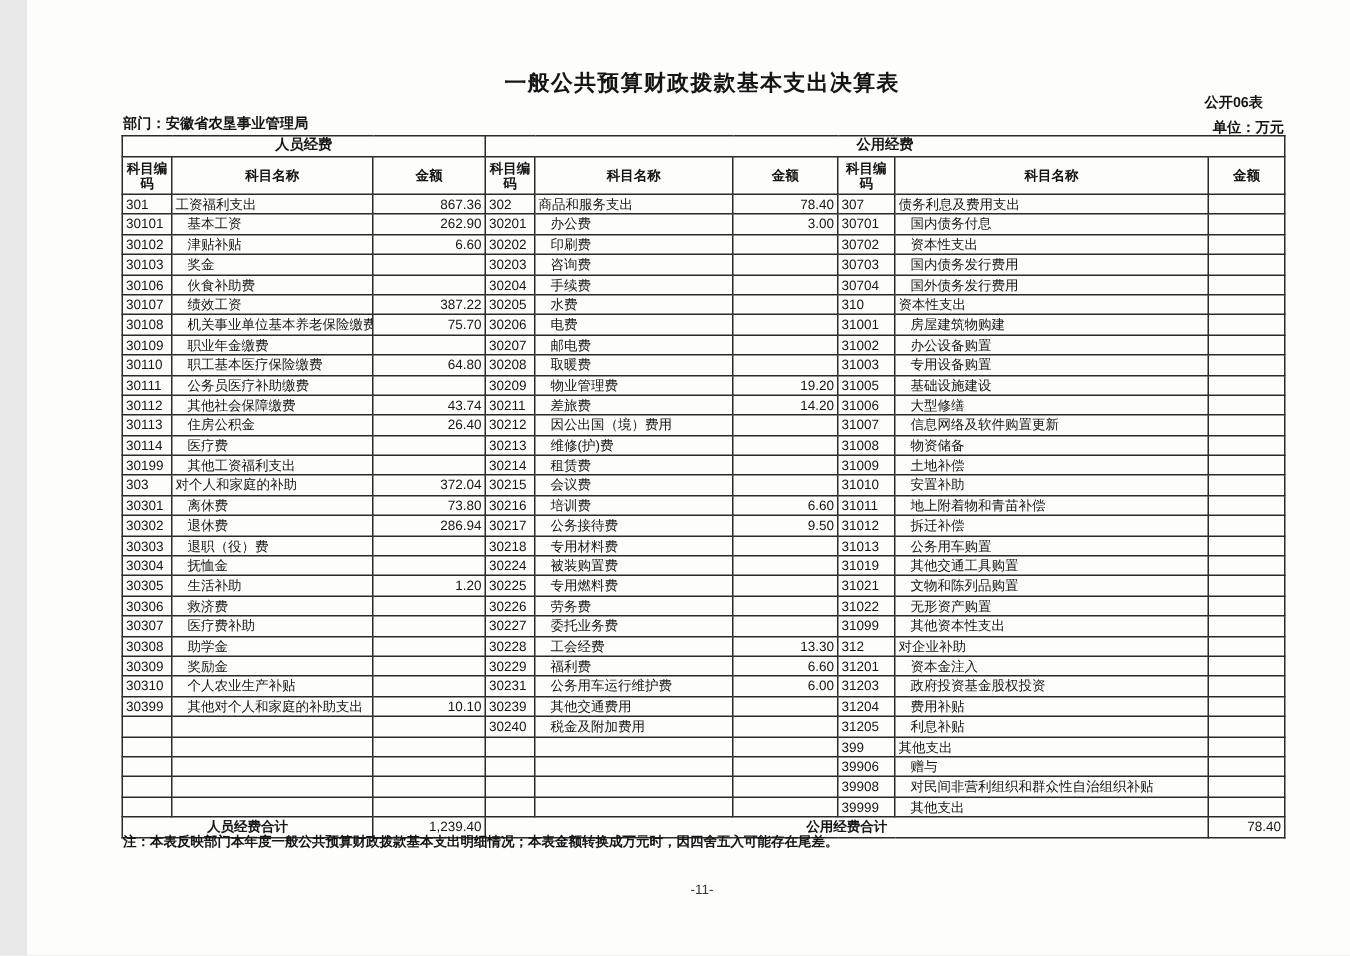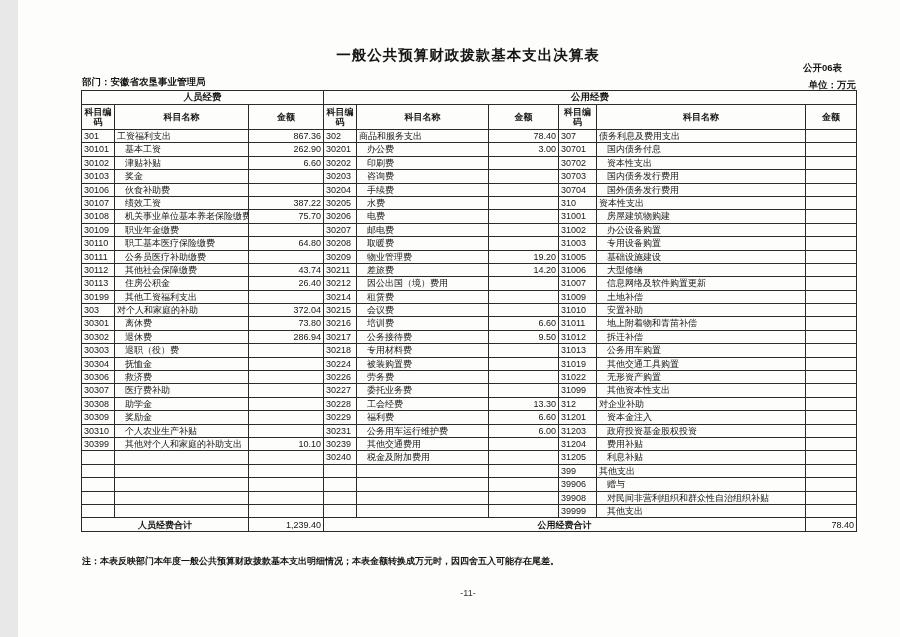--- a/index.html
+++ b/index.html
@@ -228,20 +228,31 @@
           <td class="name sub">住房公积金</td>
           <td class="amt">26.40</td>
           <td class="code">30212</td>
           <td class="name sub">因公出国（境）费用</td>
           <td class="amt"></td>
           <td class="code">31007</td>
           <td class="name sub">信息网络及软件购置更新</td>
           <td class="amt"></td>
         </tr>
         <tr>
+          <td class="code">30114</td>
+          <td class="name sub">医疗费</td>
+          <td class="amt"></td>
+          <td class="code">30213</td>
+          <td class="name sub">维修(护)费</td>
+          <td class="amt"></td>
+          <td class="code">31008</td>
+          <td class="name sub">物资储备</td>
+          <td class="amt"></td>
+        </tr>
+        <tr>
           <td class="code">30199</td>
           <td class="name sub">其他工资福利支出</td>
           <td class="amt"></td>
           <td class="code">30214</td>
           <td class="name sub">租赁费</td>
           <td class="amt"></td>
           <td class="code">31009</td>
           <td class="name sub">土地补偿</td>
           <td class="amt"></td>
         </tr>
@@ -291,20 +302,31 @@
         </tr>
         <tr>
           <td class="code">30304</td>
           <td class="name sub">抚恤金</td>
           <td class="amt"></td>
           <td class="code">30224</td>
           <td class="name sub">被装购置费</td>
           <td class="amt"></td>
           <td class="code">31019</td>
           <td class="name sub">其他交通工具购置</td>
+          <td class="amt"></td>
+        </tr>
+        <tr>
+          <td class="code">30305</td>
+          <td class="name sub">生活补助</td>
+          <td class="amt">1.20</td>
+          <td class="code">30225</td>
+          <td class="name sub">专用燃料费</td>
+          <td class="amt"></td>
+          <td class="code">31021</td>
+          <td class="name sub">文物和陈列品购置</td>
           <td class="amt"></td>
         </tr>
         <tr>
           <td class="code">30306</td>
           <td class="name sub">救济费</td>
           <td class="amt"></td>
           <td class="code">30226</td>
           <td class="name sub">劳务费</td>
           <td class="amt"></td>
           <td class="code">31022</td>

